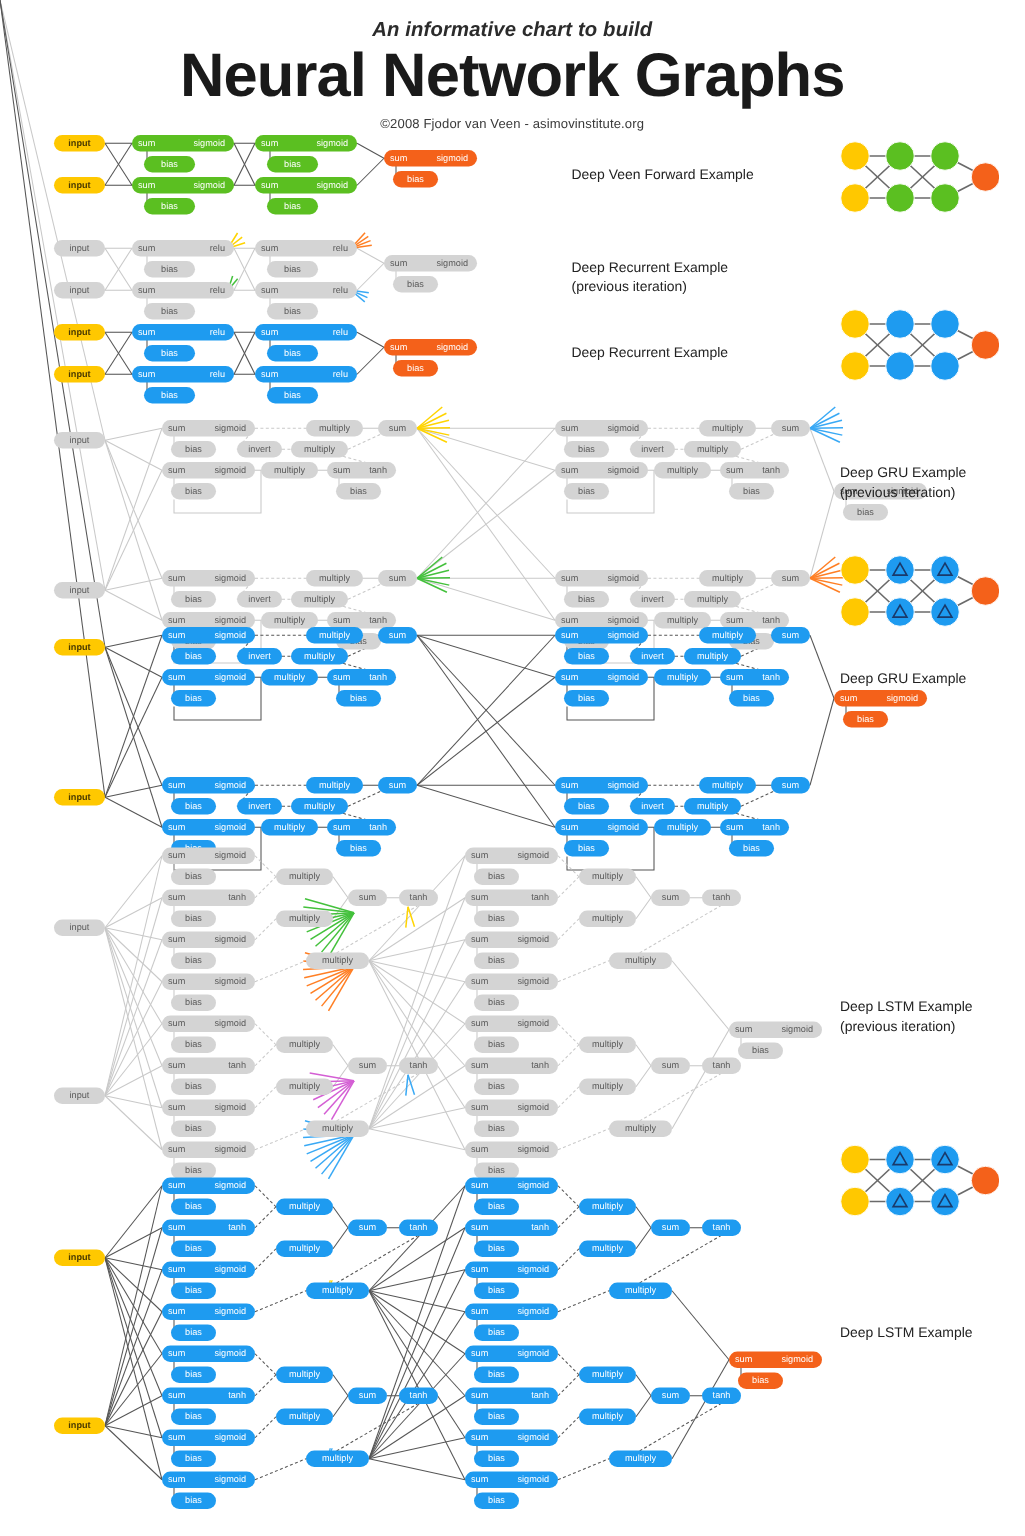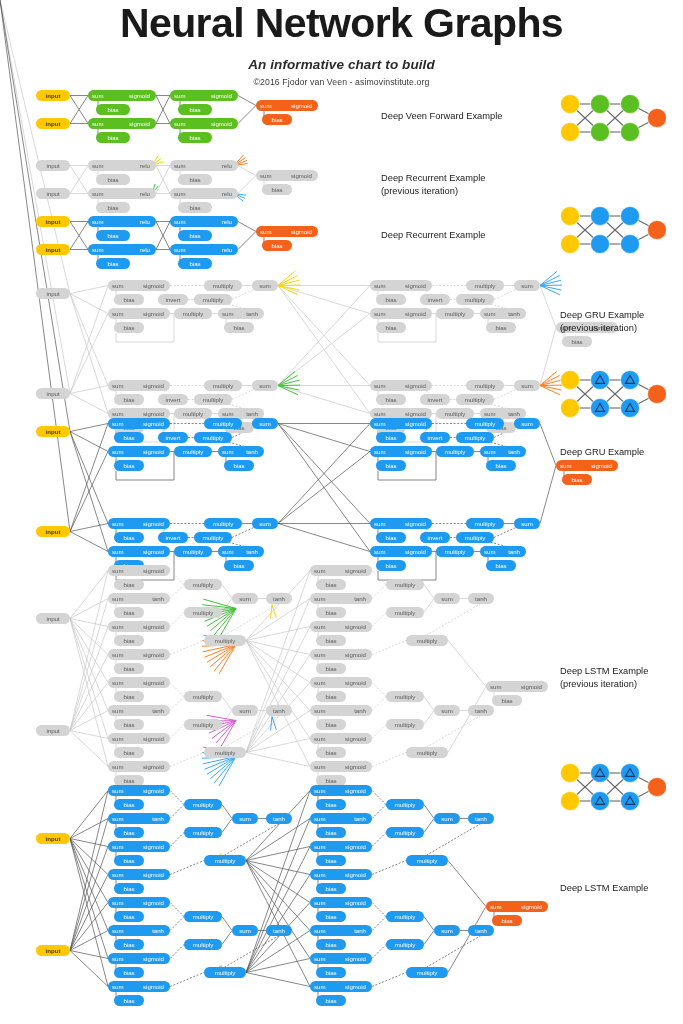--- a/index.html
+++ b/index.html
@@ -39,23 +39,23 @@
   .caption{position:absolute;font-size:9.3px;line-height:12.5px;color:#222;}
 
   
   .mini{position:absolute;}
   .mini svg{display:block;}
 </style>
 </head>
 <body>
 
 <div id="header">
+  <div id="subtitle">An informative chart to build</div>
   <div id="title">Neural Network Graphs</div>
-  <div id="subtitle">An informative chart to build</div>
-  <div id="credit">©2016 Fjodor van Veen - asimovinstitute.org</div>
+  <div id="credit">©2008 Fjodor van Veen - asimovinstitute.org</div>
 </div>
 
 <div id="canvas">
   <svg id="edges" viewBox="0 0 683 1024" xmlns="http://www.w3.org/2000/svg">
       <line x1="98" y1="95.5" x2="98" y2="109.5" stroke="#555555" stroke-width="0.7"></line>
       <line x1="98" y1="123.5" x2="98" y2="137.5" stroke="#555555" stroke-width="0.7"></line>
       <line x1="180" y1="95.5" x2="180" y2="109.5" stroke="#555555" stroke-width="0.7"></line>
       <line x1="180" y1="123.5" x2="180" y2="137.5" stroke="#555555" stroke-width="0.7"></line>
       <line x1="264" y1="105.5" x2="264" y2="119.5" stroke="#555555" stroke-width="0.7"></line>
       <line x1="70" y1="95.5" x2="88" y2="95.5" stroke="#555555" stroke-width="0.7"></line>

